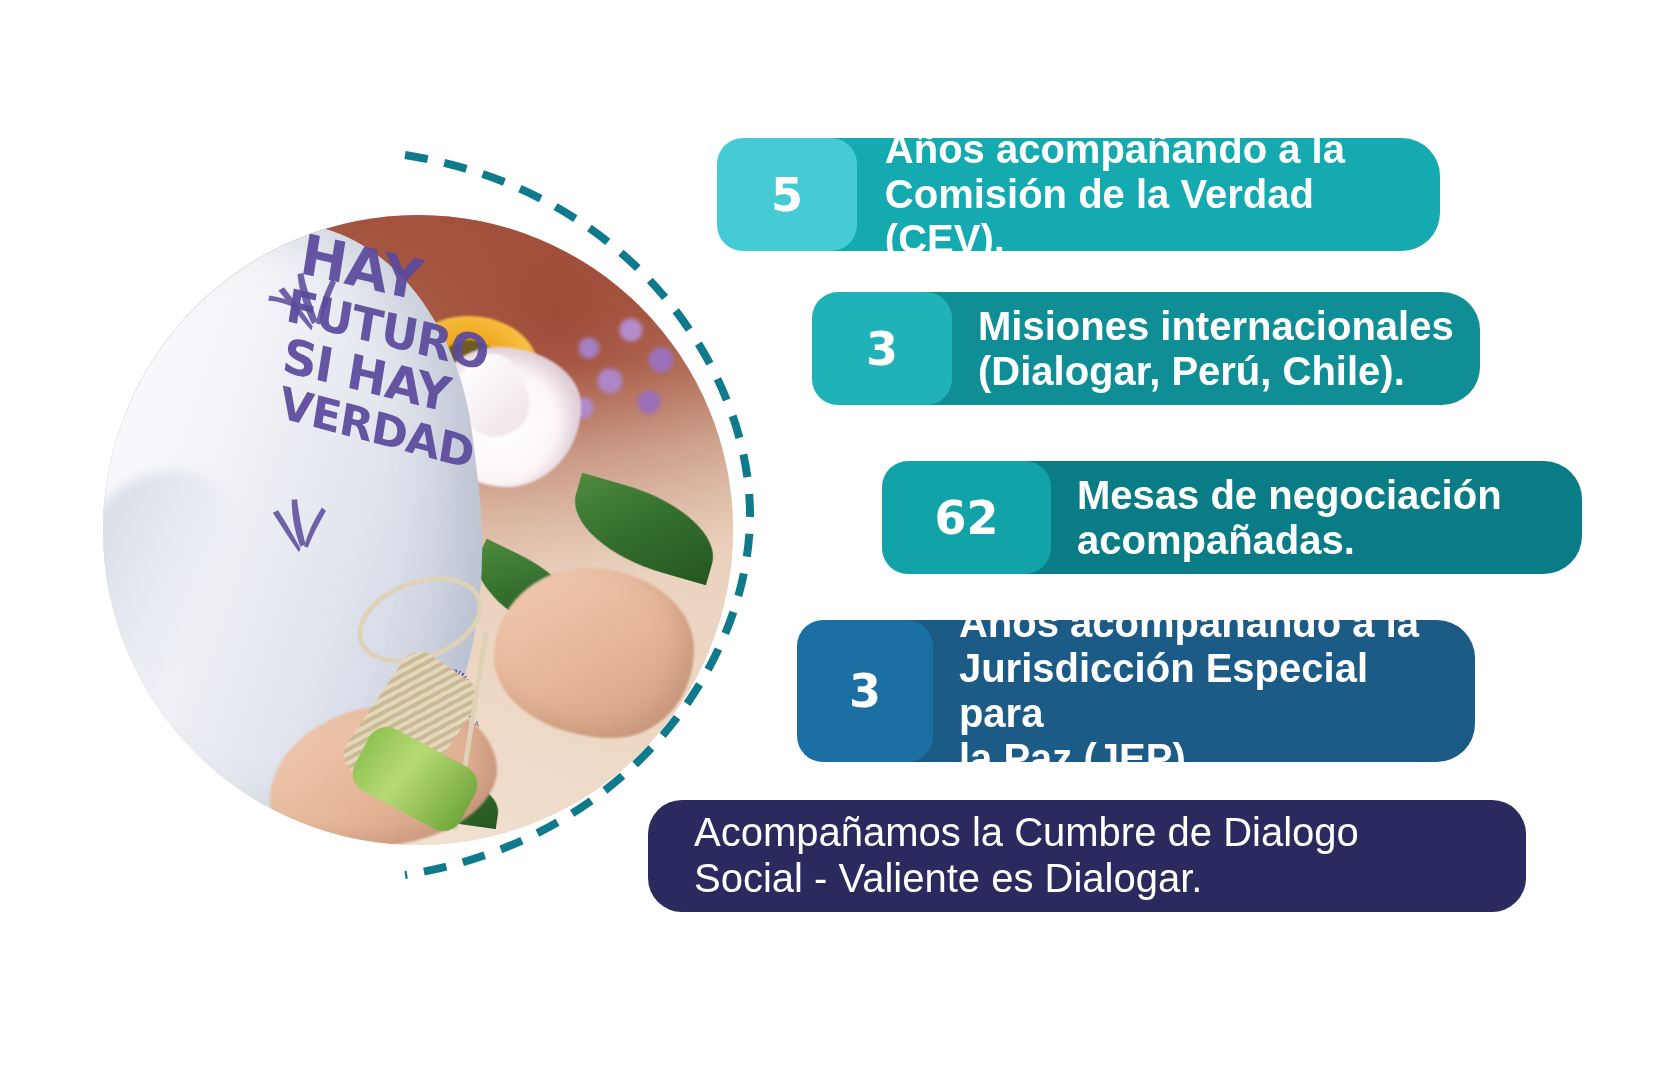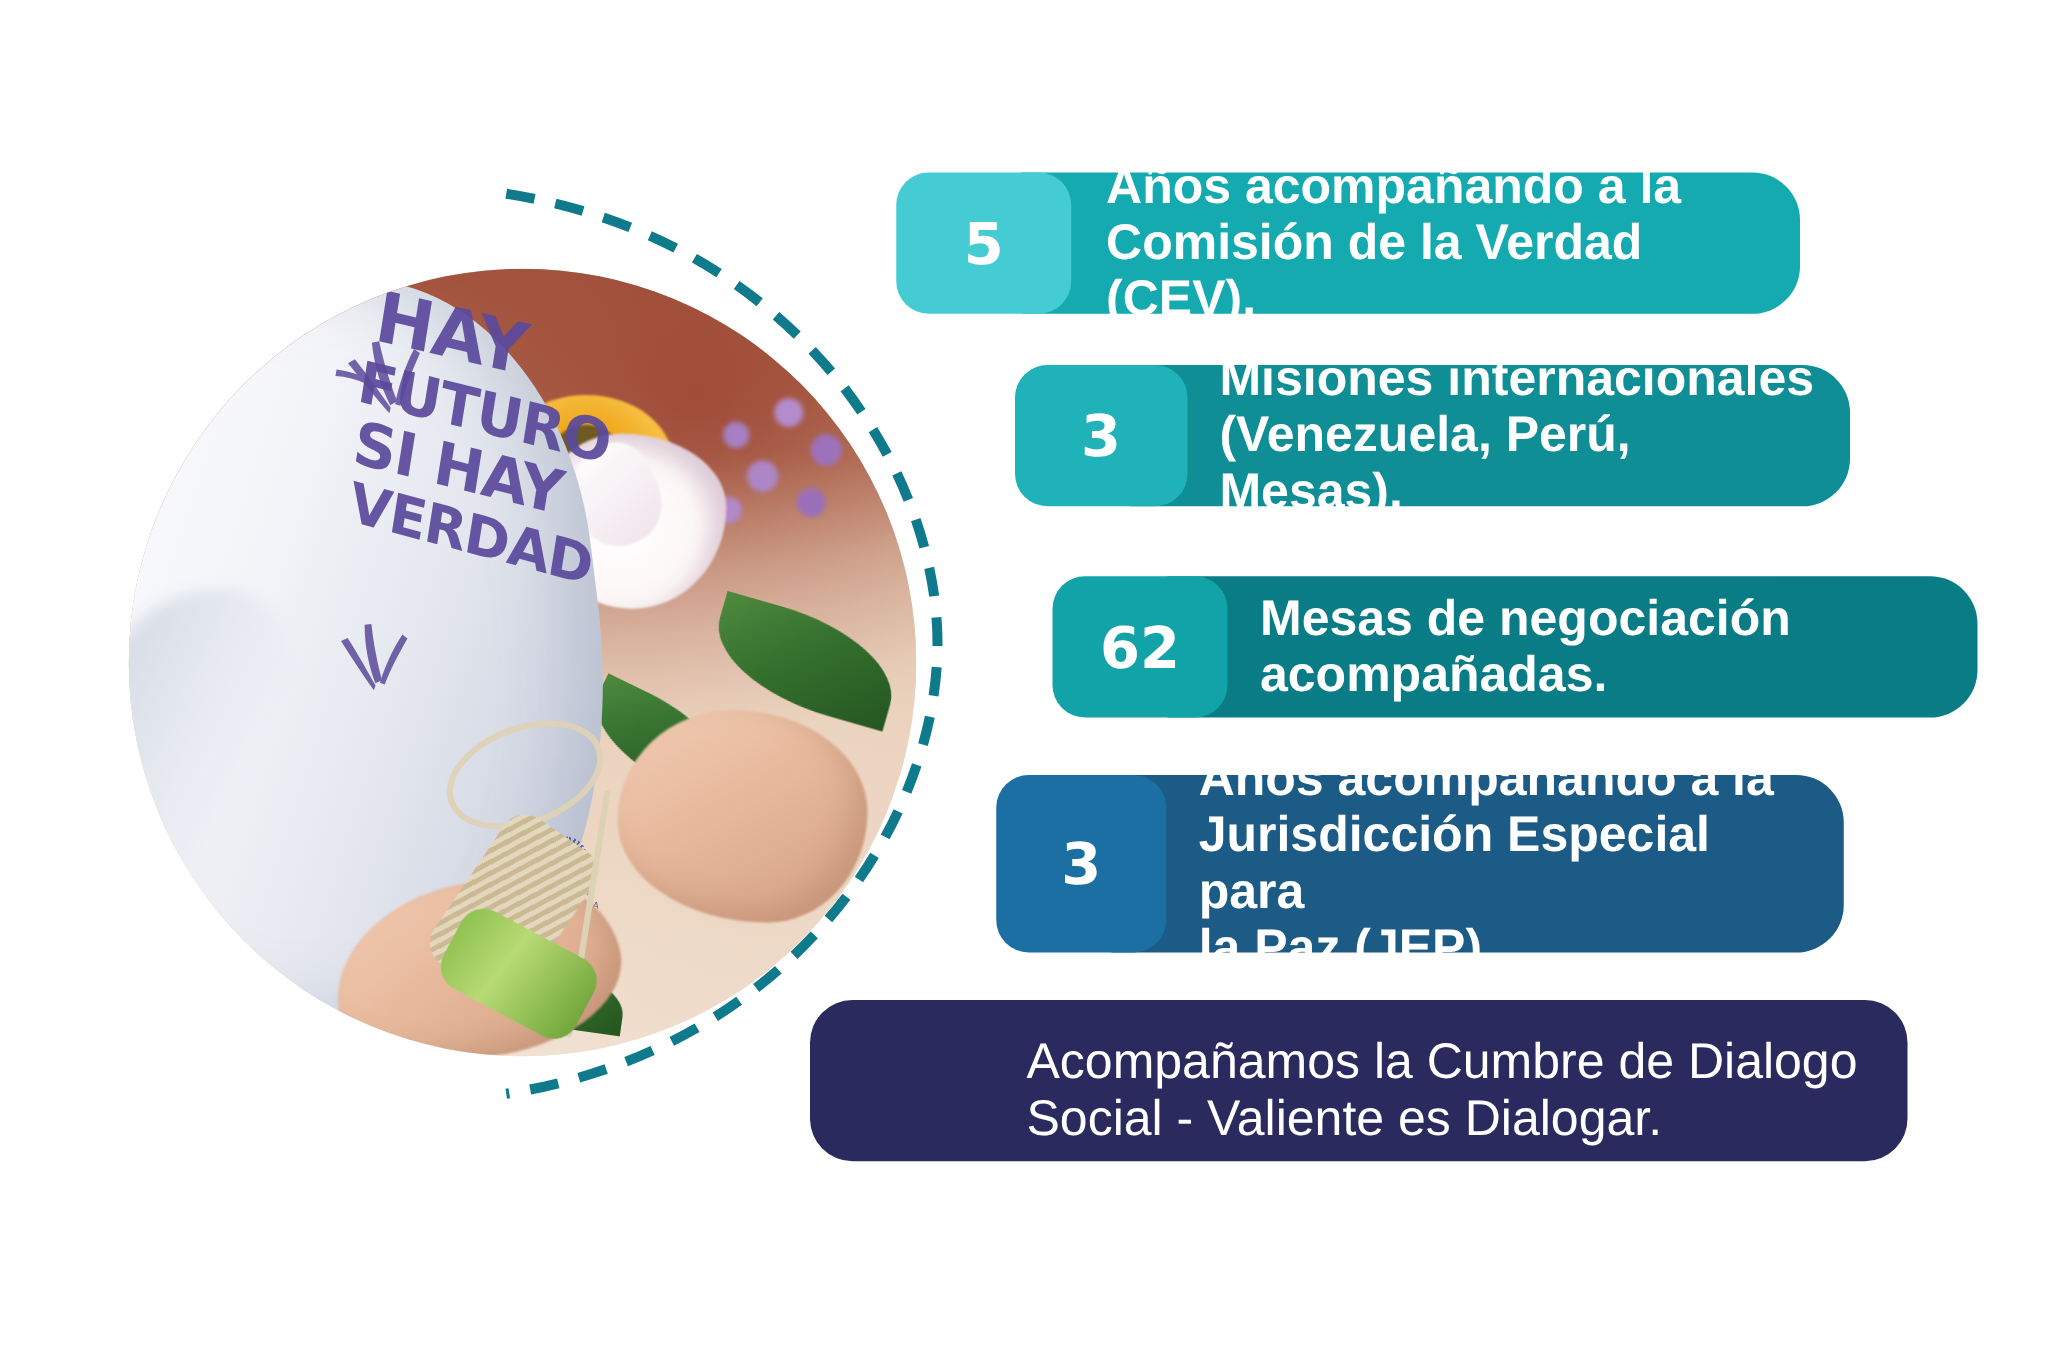--- a/index.html
+++ b/index.html
@@ -272,23 +272,22 @@
 
   .bottom-bar {
     position: absolute;
     border-radius: 34px;
     display: flex;
     align-items: center;
     color: #ffffff;
     font-size: 40px;
     line-height: 1.14;
     white-space: pre-line;
-    padding: 17px 40px 0 46px;
+    padding: 0 40px 0 46px;
     font-weight: 400;
-    justify-content: flex-end;
   }
 </style>
 </head>
 <body>
 
 <div class="canvas">
 
   <div class="photo-zone">
 
     <svg class="dashed-arc" viewBox="0 0 470 790" xmlns="http://www.w3.org/2000/svg">
@@ -362,26 +361,26 @@
       <div class="stat-text" style="padding-left:28px;">Años acompañando a la
 Comisión de la Verdad (CEV).</div>
     </div>
 
     <div class="stat-row" style="left:812px; top:292px; width:668px; height:113px;">
       <div class="stat-body" style="left:92px; right:0; background:#0f8e96;"></div>
       <div class="stat-badge" style="width:140px; background:#1fb2b8;">
         <span>3</span>
       </div>
       <div class="stat-text" style="padding-left:26px;">Misiones internacionales
-(Venezuela, Perú, Mesas).</div>
+(Dialogar, Perú, Chile).</div>
     </div>
 
     <div class="stat-row" style="left:842px; top:461px; width:740px; height:113px;">
       <div class="stat-body" style="left:92px; right:0; background:#0a7c86;"></div>
-      <div class="stat-badge" style="width:140px; background:#12a3a8;">
+      <div class="stat-badge" style="width:169px; background:#12a3a8;margin-left:40px;">
         <span>62</span>
       </div>
       <div class="stat-text" style="padding-left:26px;">Mesas de negociación
 acompañadas.</div>
     </div>
 
     <div class="stat-row" style="left:797px; top:620px; width:678px; height:142px;">
       <div class="stat-body" style="left:92px; right:0; background:#1b5b86;"></div>
       <div class="stat-badge" style="width:140px; background:#1b6fa3;">
         <span>3</span>

